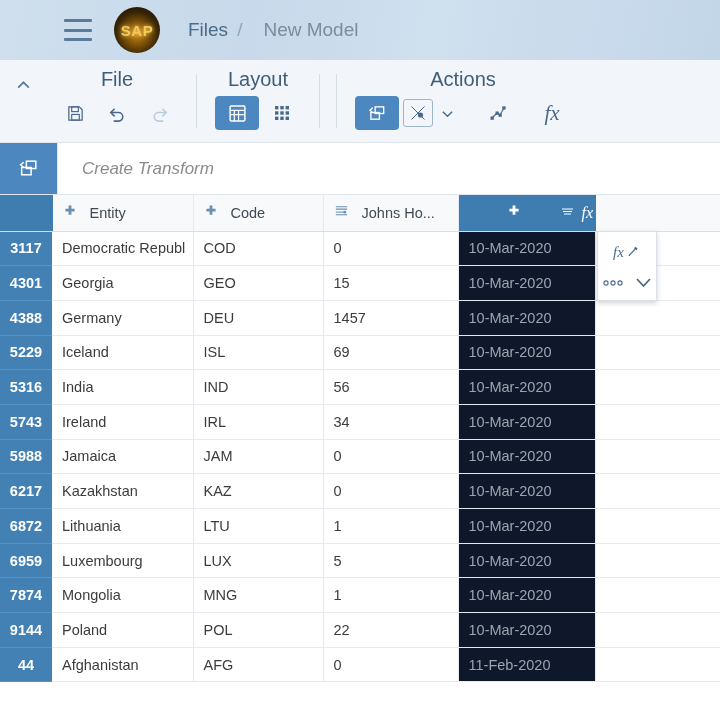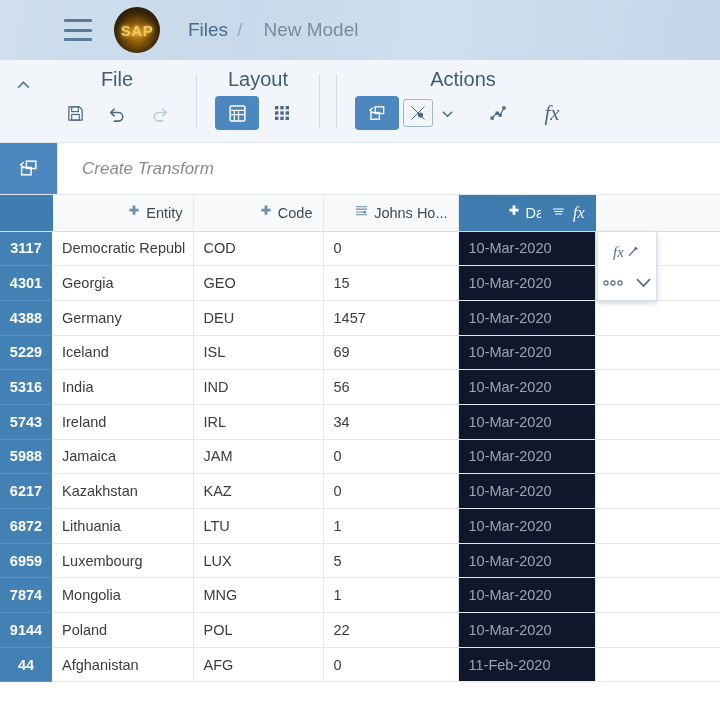--- a/index.html
+++ b/index.html
@@ -99,21 +99,21 @@
   col.c-end { width: 125px; }
 
   thead th {
     height: 36px; background: #f7f9fb; border-bottom: 1px solid #d6dee6;
     border-right: 1px solid #e4eaf0;
     font-weight: normal; font-size: 14.5px; color: #3f4a54;
     text-align: left; padding: 0 10px; vertical-align: middle;
   }
   thead th.rowhdr { background: #3f7cb0; border-right: 1px solid #3f7cb0; }
   thead th.sel { background: #3f7cb0; color: #ffffff; border-right: 1px solid #3f7cb0; padding-left: 48px; }
-  .hcell { display: flex; align-items: center; gap: 5px; justify-content: flex-end; }
+  .hcell { display: flex; align-items: center; gap: 13px; }
   .hcell .htxt { overflow: hidden; white-space: nowrap; }
   .hspacer { flex: 1; }
   .hicons { display: flex; align-items: center; gap: 7px; }
 
   tbody td {
     height: 34.7px; border-bottom: 1px solid #e4eaf0; border-right: 1px solid #e4eaf0;
     font-size: 14.5px; color: #3c3c3c; padding: 0 10px;
     white-space: nowrap; overflow: hidden; vertical-align: middle;
   }
   td.rownum {

